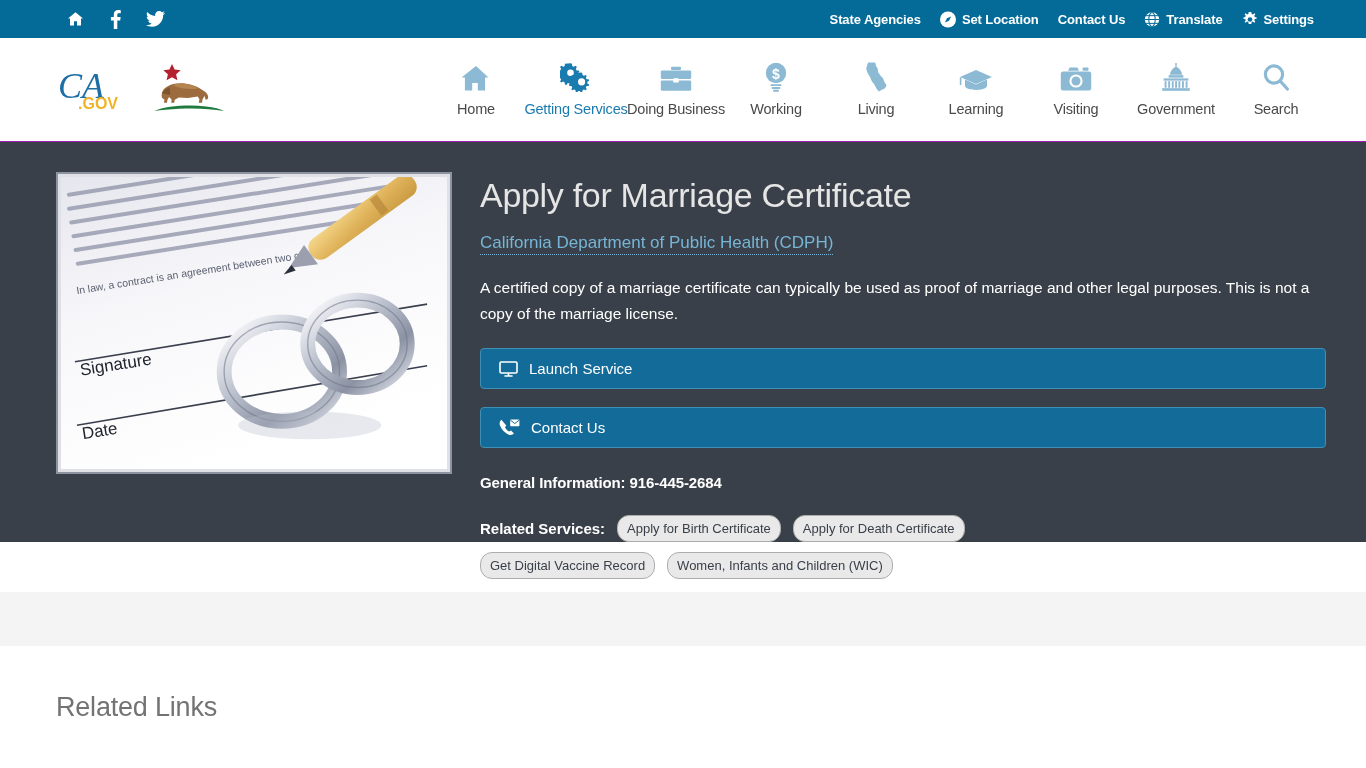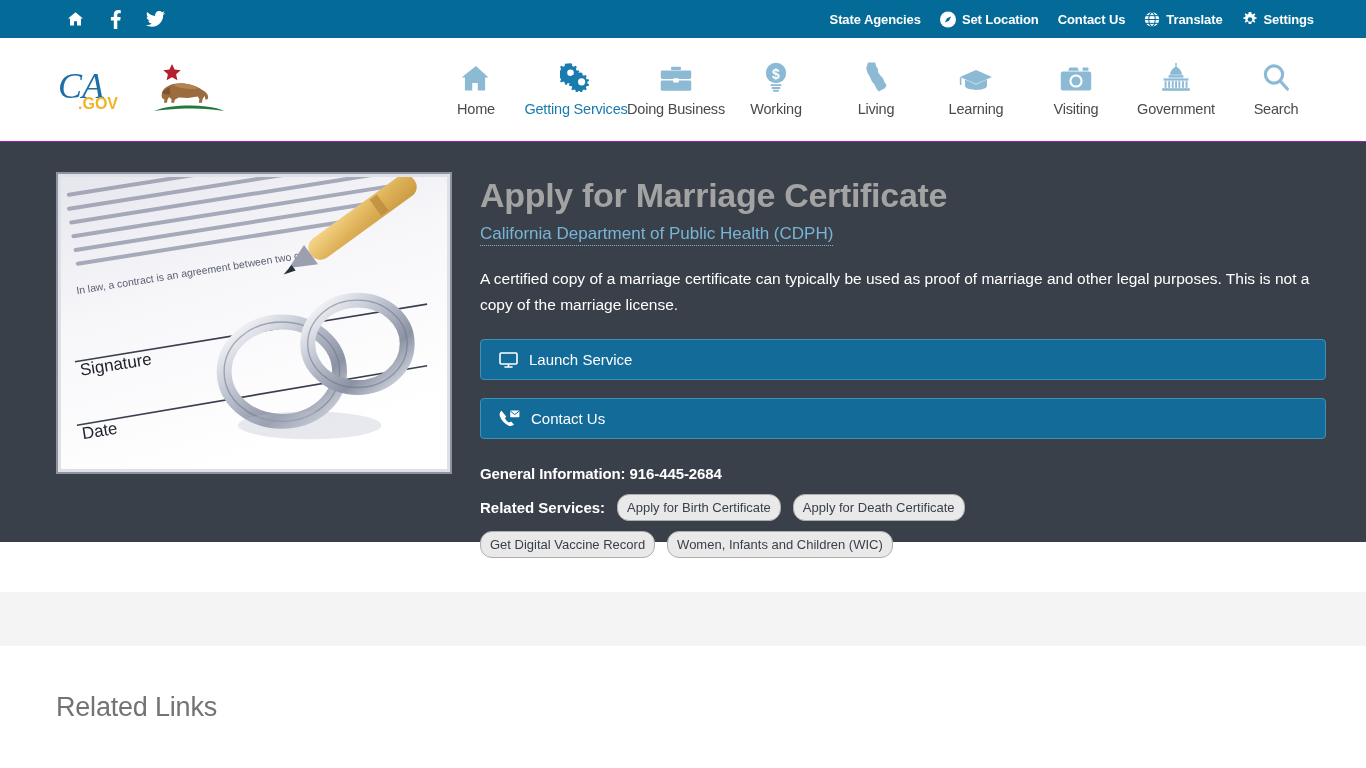--- a/index.html
+++ b/index.html
@@ -98,25 +98,25 @@
   }
   .hero-figure .photo {
     width: 100%; height: 100%;
     position: relative;
     overflow: hidden;
     background: #edeef3;
   }
   .hero-body { flex: 1; padding-top: 4px; min-width: 0; }
   .hero-title {
     font-size: 34px;
-    color: #a3a3a3;
-    font-weight: bold;
+    color: #e5e5e5;
+    font-weight: normal;
     letter-spacing: -0.3px;
     line-height: 1.15;
-    margin-bottom: 9px;
+    margin-bottom: 18px;
   }
   .hero-agency {
     display: inline-block;
     font-size: 17px;
     color: #76b5d6;
     text-decoration: none;
     border-bottom: 1px dotted #76b5d6;
     padding-bottom: 1px;
     margin-bottom: 20px;
     cursor: pointer;
@@ -142,21 +142,21 @@
     cursor: pointer;
     font-family: "Liberation Sans", sans-serif;
     white-space: nowrap;
   }
   .btn .bicon { display: flex; align-items: center; }
 
   .hero-phone {
     font-size: 15px;
     color: #ffffff;
     font-weight: bold;
-    margin-bottom: 12px;
+    margin-bottom: 24px;
     letter-spacing: -0.1px;
   }
   .related-services {
     display: flex;
     flex-wrap: wrap;
     align-items: center;
     gap: 10px 12px;
     max-width: 640px;
   }
   .rs-label {

